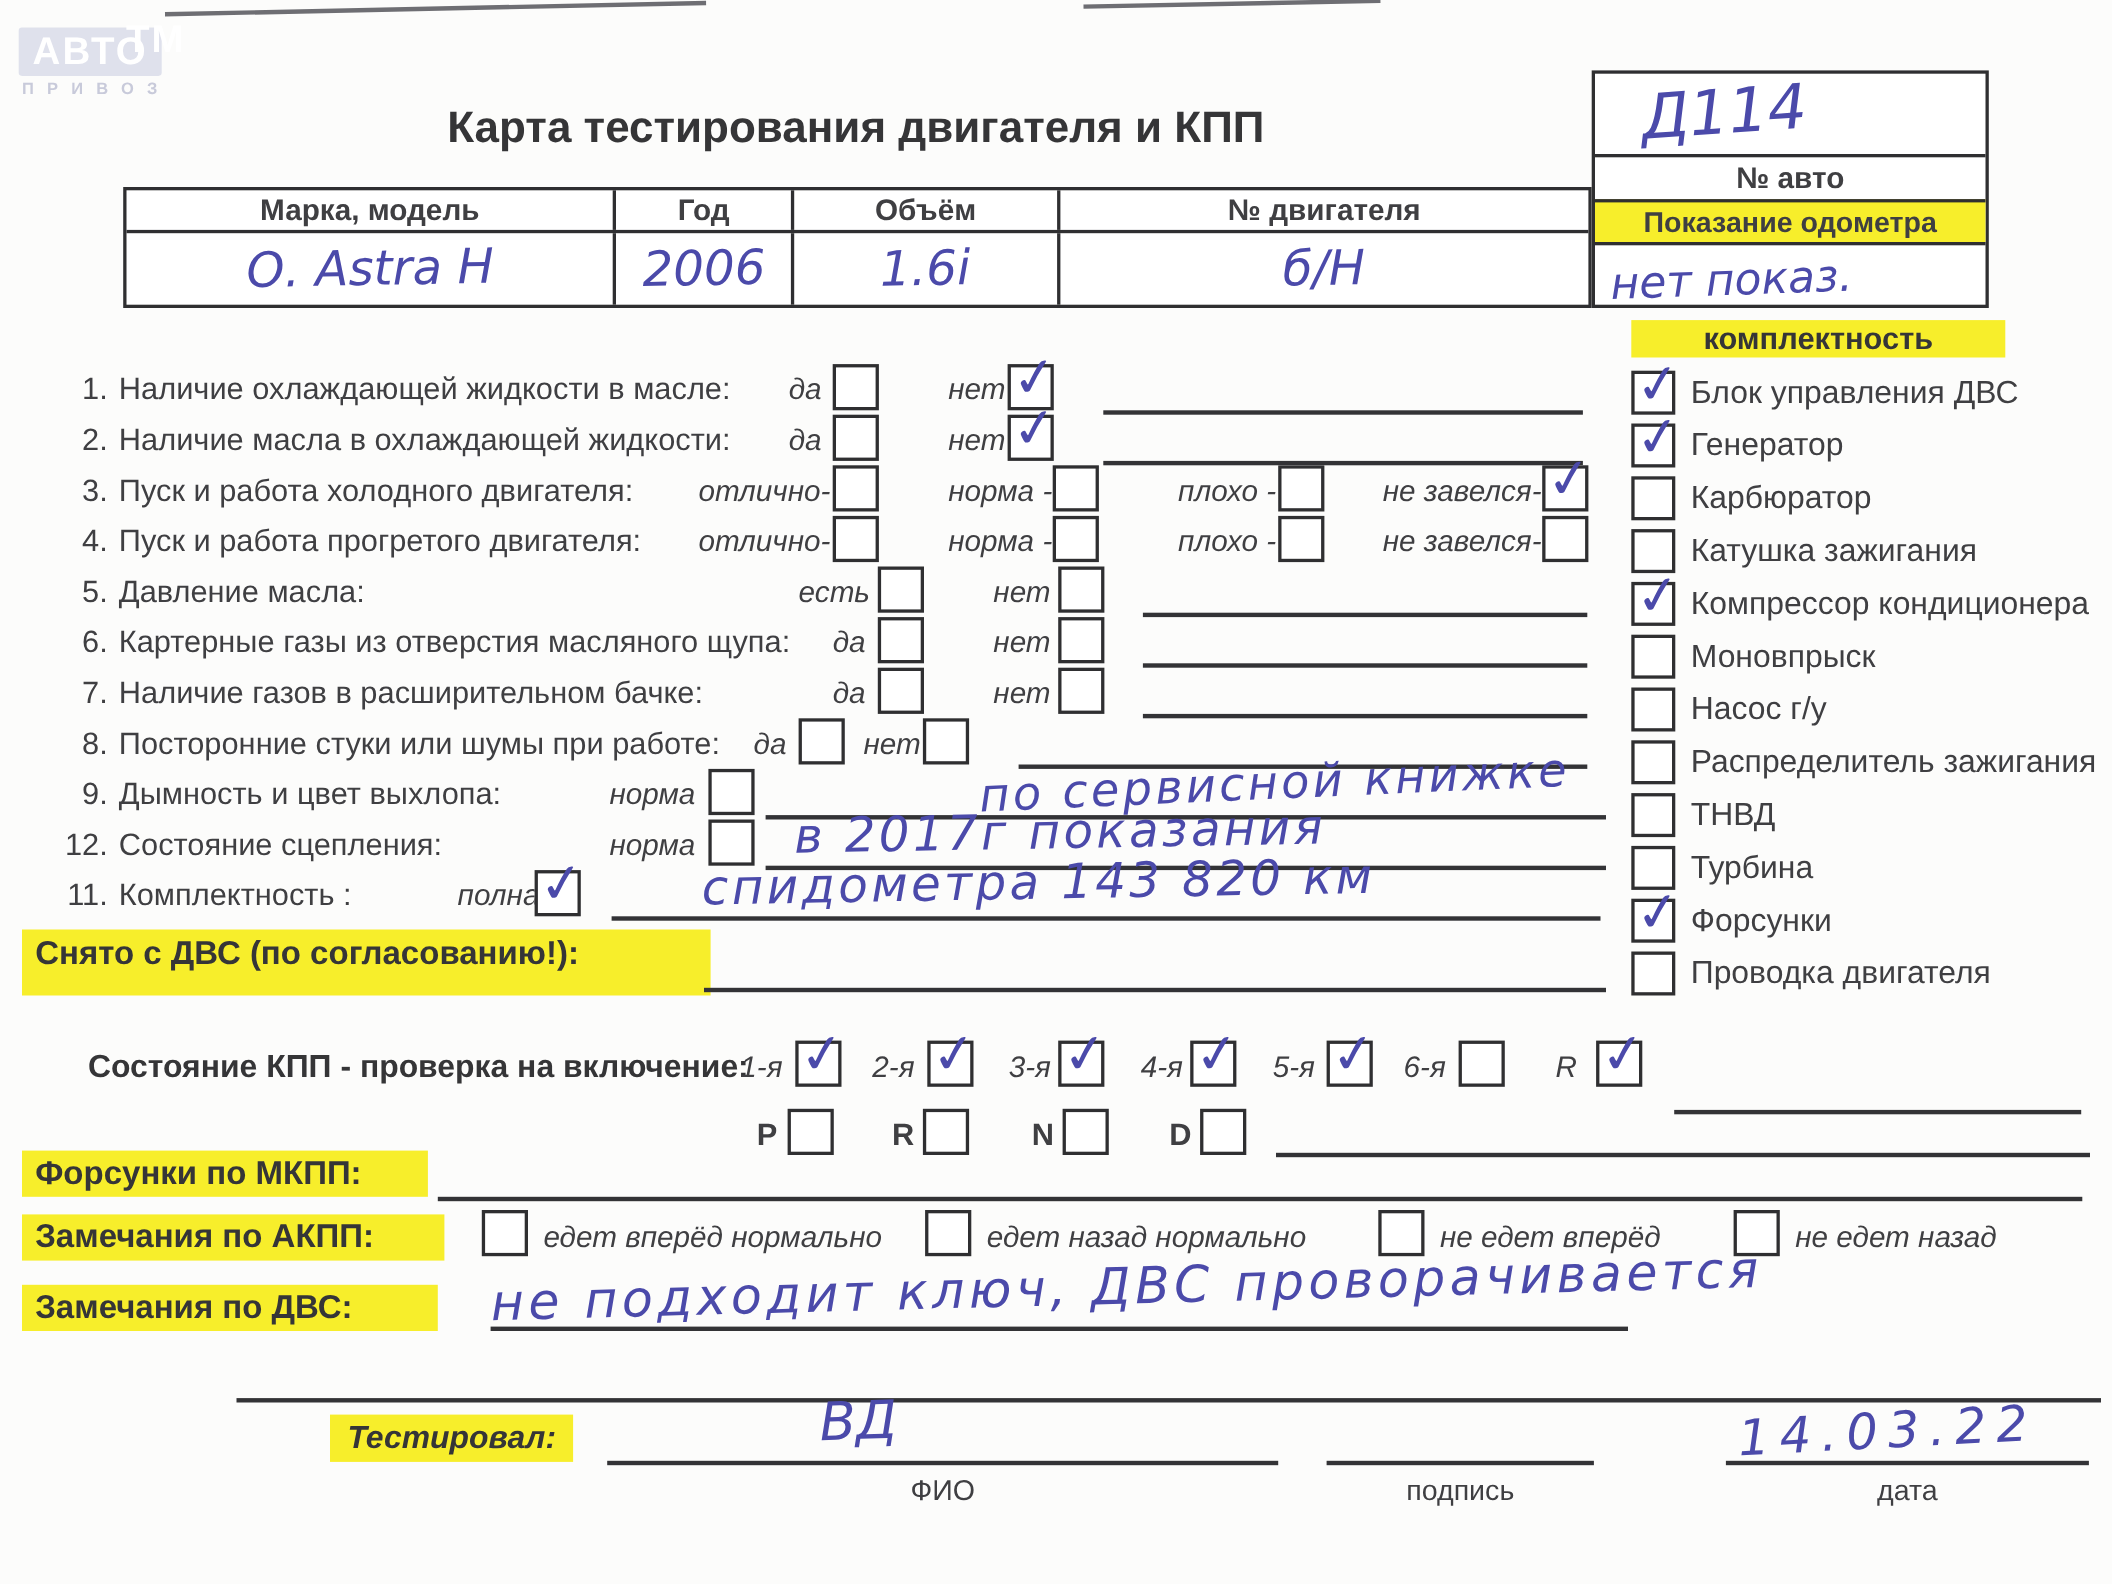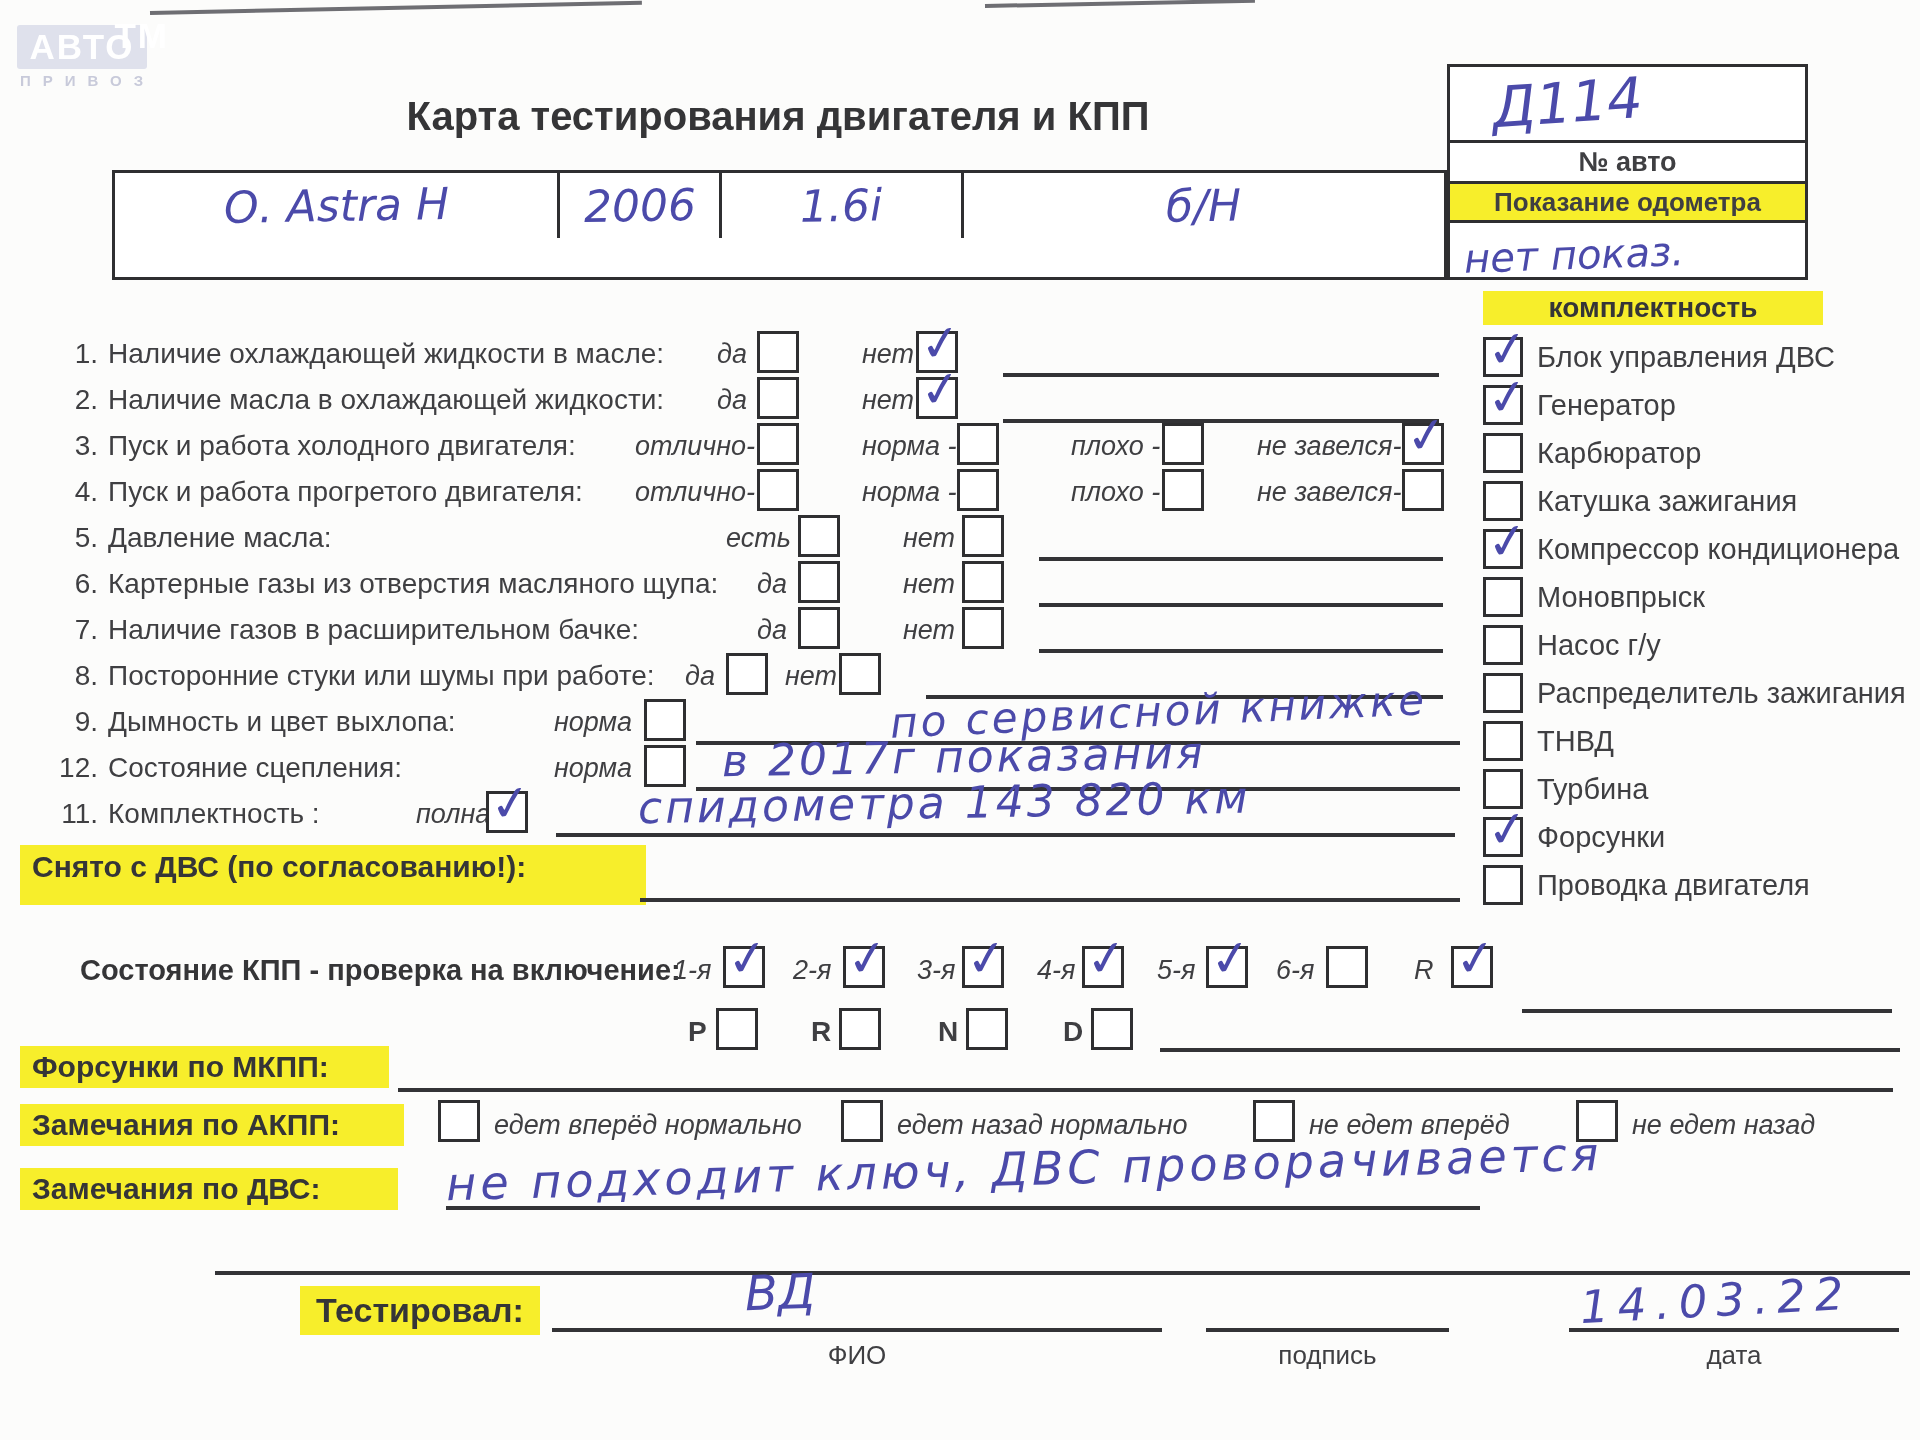--- a/index.html
+++ b/index.html
@@ -101,20 +101,26 @@
       <span class="hw">Д114</span>
     </div>
     <div class="r2">№ авто</div>
     <div class="r3 hl">Показание одометра</div>
     <div class="r4">
       <span class="hw">нет показ.</span>
     </div>
   </div>
 
   <div id="info-table">
+    <div class="trow head" id="it-head">
+        <div class="cell" style="width: 446px;">Марка, модель</div>
+        <div class="cell" style="width: 162px;">Год</div>
+        <div class="cell" style="width: 242px;">Объём</div>
+        <div class="cell" style="width: 481px;">№ двигателя</div>
+      </div>
     <div class="trow vals" id="it-vals">
         <div class="cell" style="width: 446px;">
           <div class="hw">О. Astra H</div>
         </div>
         <div class="cell" style="width: 162px;">
           <div class="hw">2006</div>
         </div>
         <div class="cell" style="width: 242px;">
           <div class="hw">1.6i</div>
         </div>
@@ -360,21 +366,21 @@
       <div class="cb" style="left: 1253px; top: 0px;"></div>
       <div class="rm-label" style="left: 1309px; top: 10px;">не едет вперёд</div>
       <div class="cb" style="left: 1576px; top: 0px;"></div>
       <div class="rm-label" style="left: 1632px; top: 10px;">не едет назад</div>
     </div>
   <div class="fill-line" style="left:446px;top:1206px;width:1034px;"></div>
   <div class="hw note" style="left:446px;top:1146px;font-size:46px;letter-spacing:4px;transform:rotate(-1.5deg);">не подходит ключ, ДВС проворачивается</div>
 
   <div class="fill-line" style="left:215px;top:1271px;width:1695px;height:4px;"></div>
   <div class="abs hl" style="left:300px;top:1286px;padding:5px 16px;">
-    <span class="sec-label" style="font-size:34px;">Тестировал:</span>
+    <span class="sec-label" style="font-style:italic;font-size:29px;">Тестировал:</span>
   </div>
   <div class="hw note" style="left:745px;top:1268px;font-size:48px;transform:rotate(-2deg);">ВД</div>
   <div class="hw note" style="left:1580px;top:1278px;font-size:45px;letter-spacing:9px;transform:rotate(-3deg);">14.03.22</div>
   <div class="fill-line" style="left:552px;top:1328px;width:610px;"></div>
   <div class="fill-line" style="left:1206px;top:1328px;width:243px;"></div>
   <div class="fill-line" style="left:1569px;top:1328px;width:330px;"></div>
   <div class="sig-label" style="left:552px;top:1340px;width:610px;">ФИО</div>
   <div class="sig-label" style="left:1206px;top:1340px;width:243px;">подпись</div>
   <div class="sig-label" style="left:1569px;top:1340px;width:330px;">дата</div>
 

